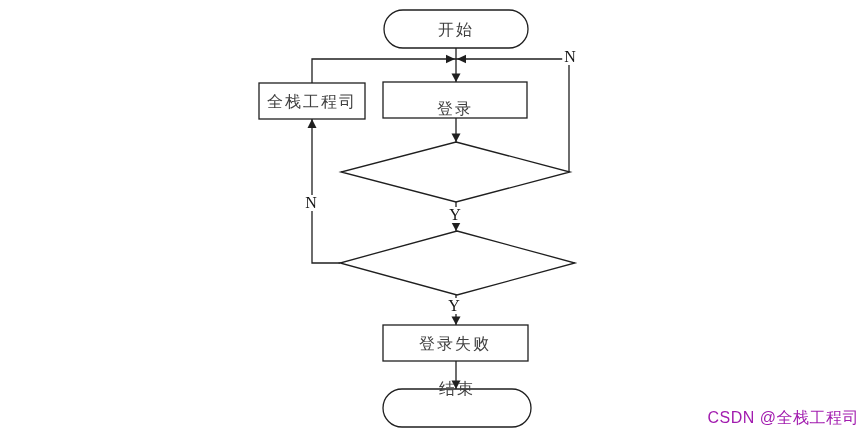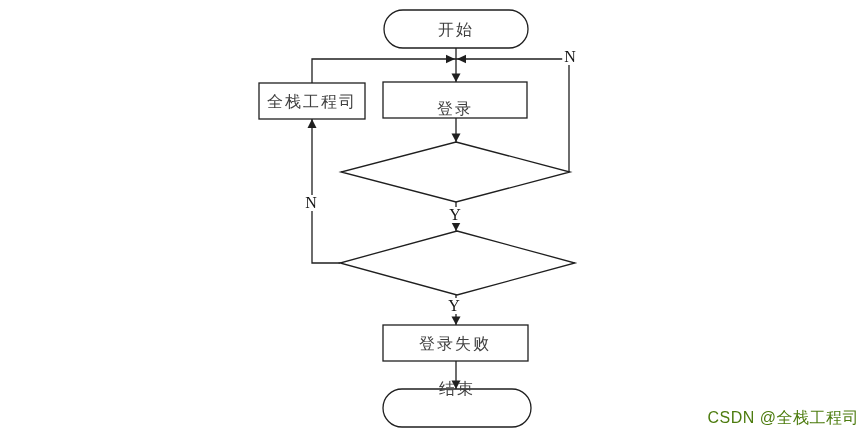--- a/index.html
+++ b/index.html
@@ -31,21 +31,21 @@
     font-size: 16px;
     letter-spacing: 0;
     padding: 0 2px;
     font-family: "Liberation Serif", serif;
     line-height: 1;
   }
   .watermark {
     position: absolute;
     top: 408px;
     right: 4px;
-    color: #4d7c0f;
+    color: #a21caf;
     font-size: 16px;
     font-family: "Liberation Sans", "DejaVu Sans", sans-serif;
     letter-spacing: 0.5px;
   }
 </style>
 </head>
 <body>
 
 <div class="stage">
 

